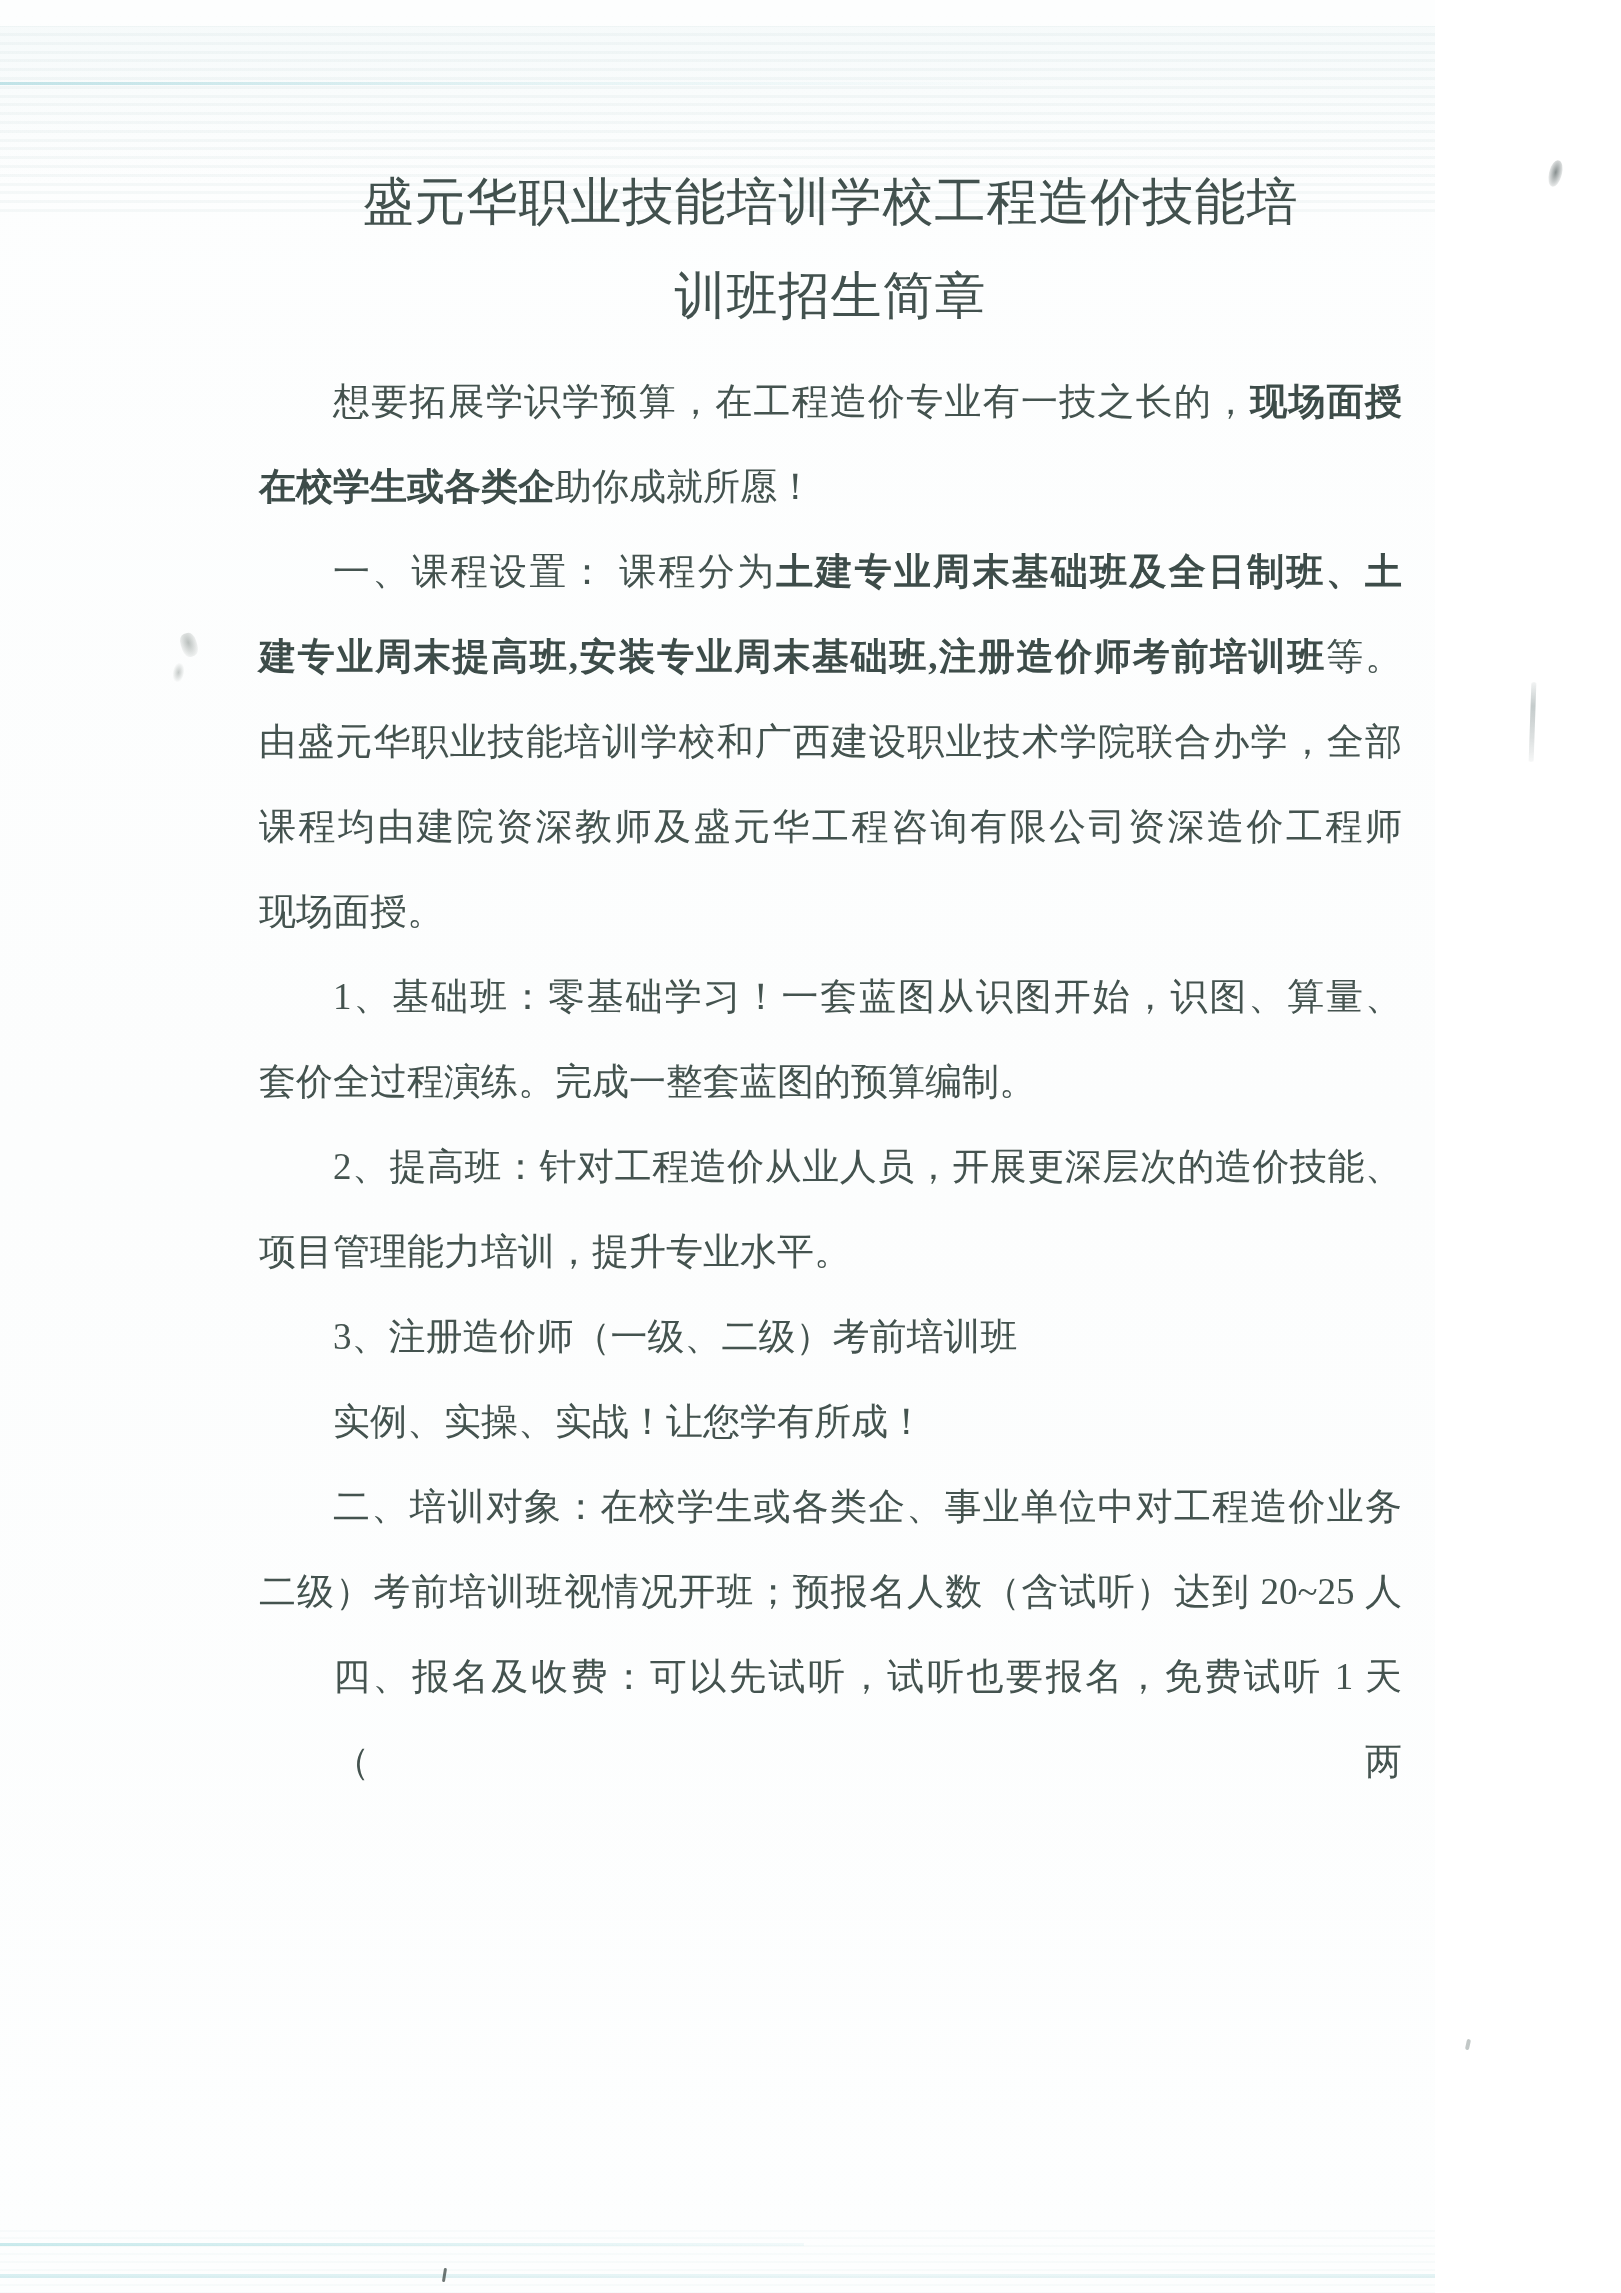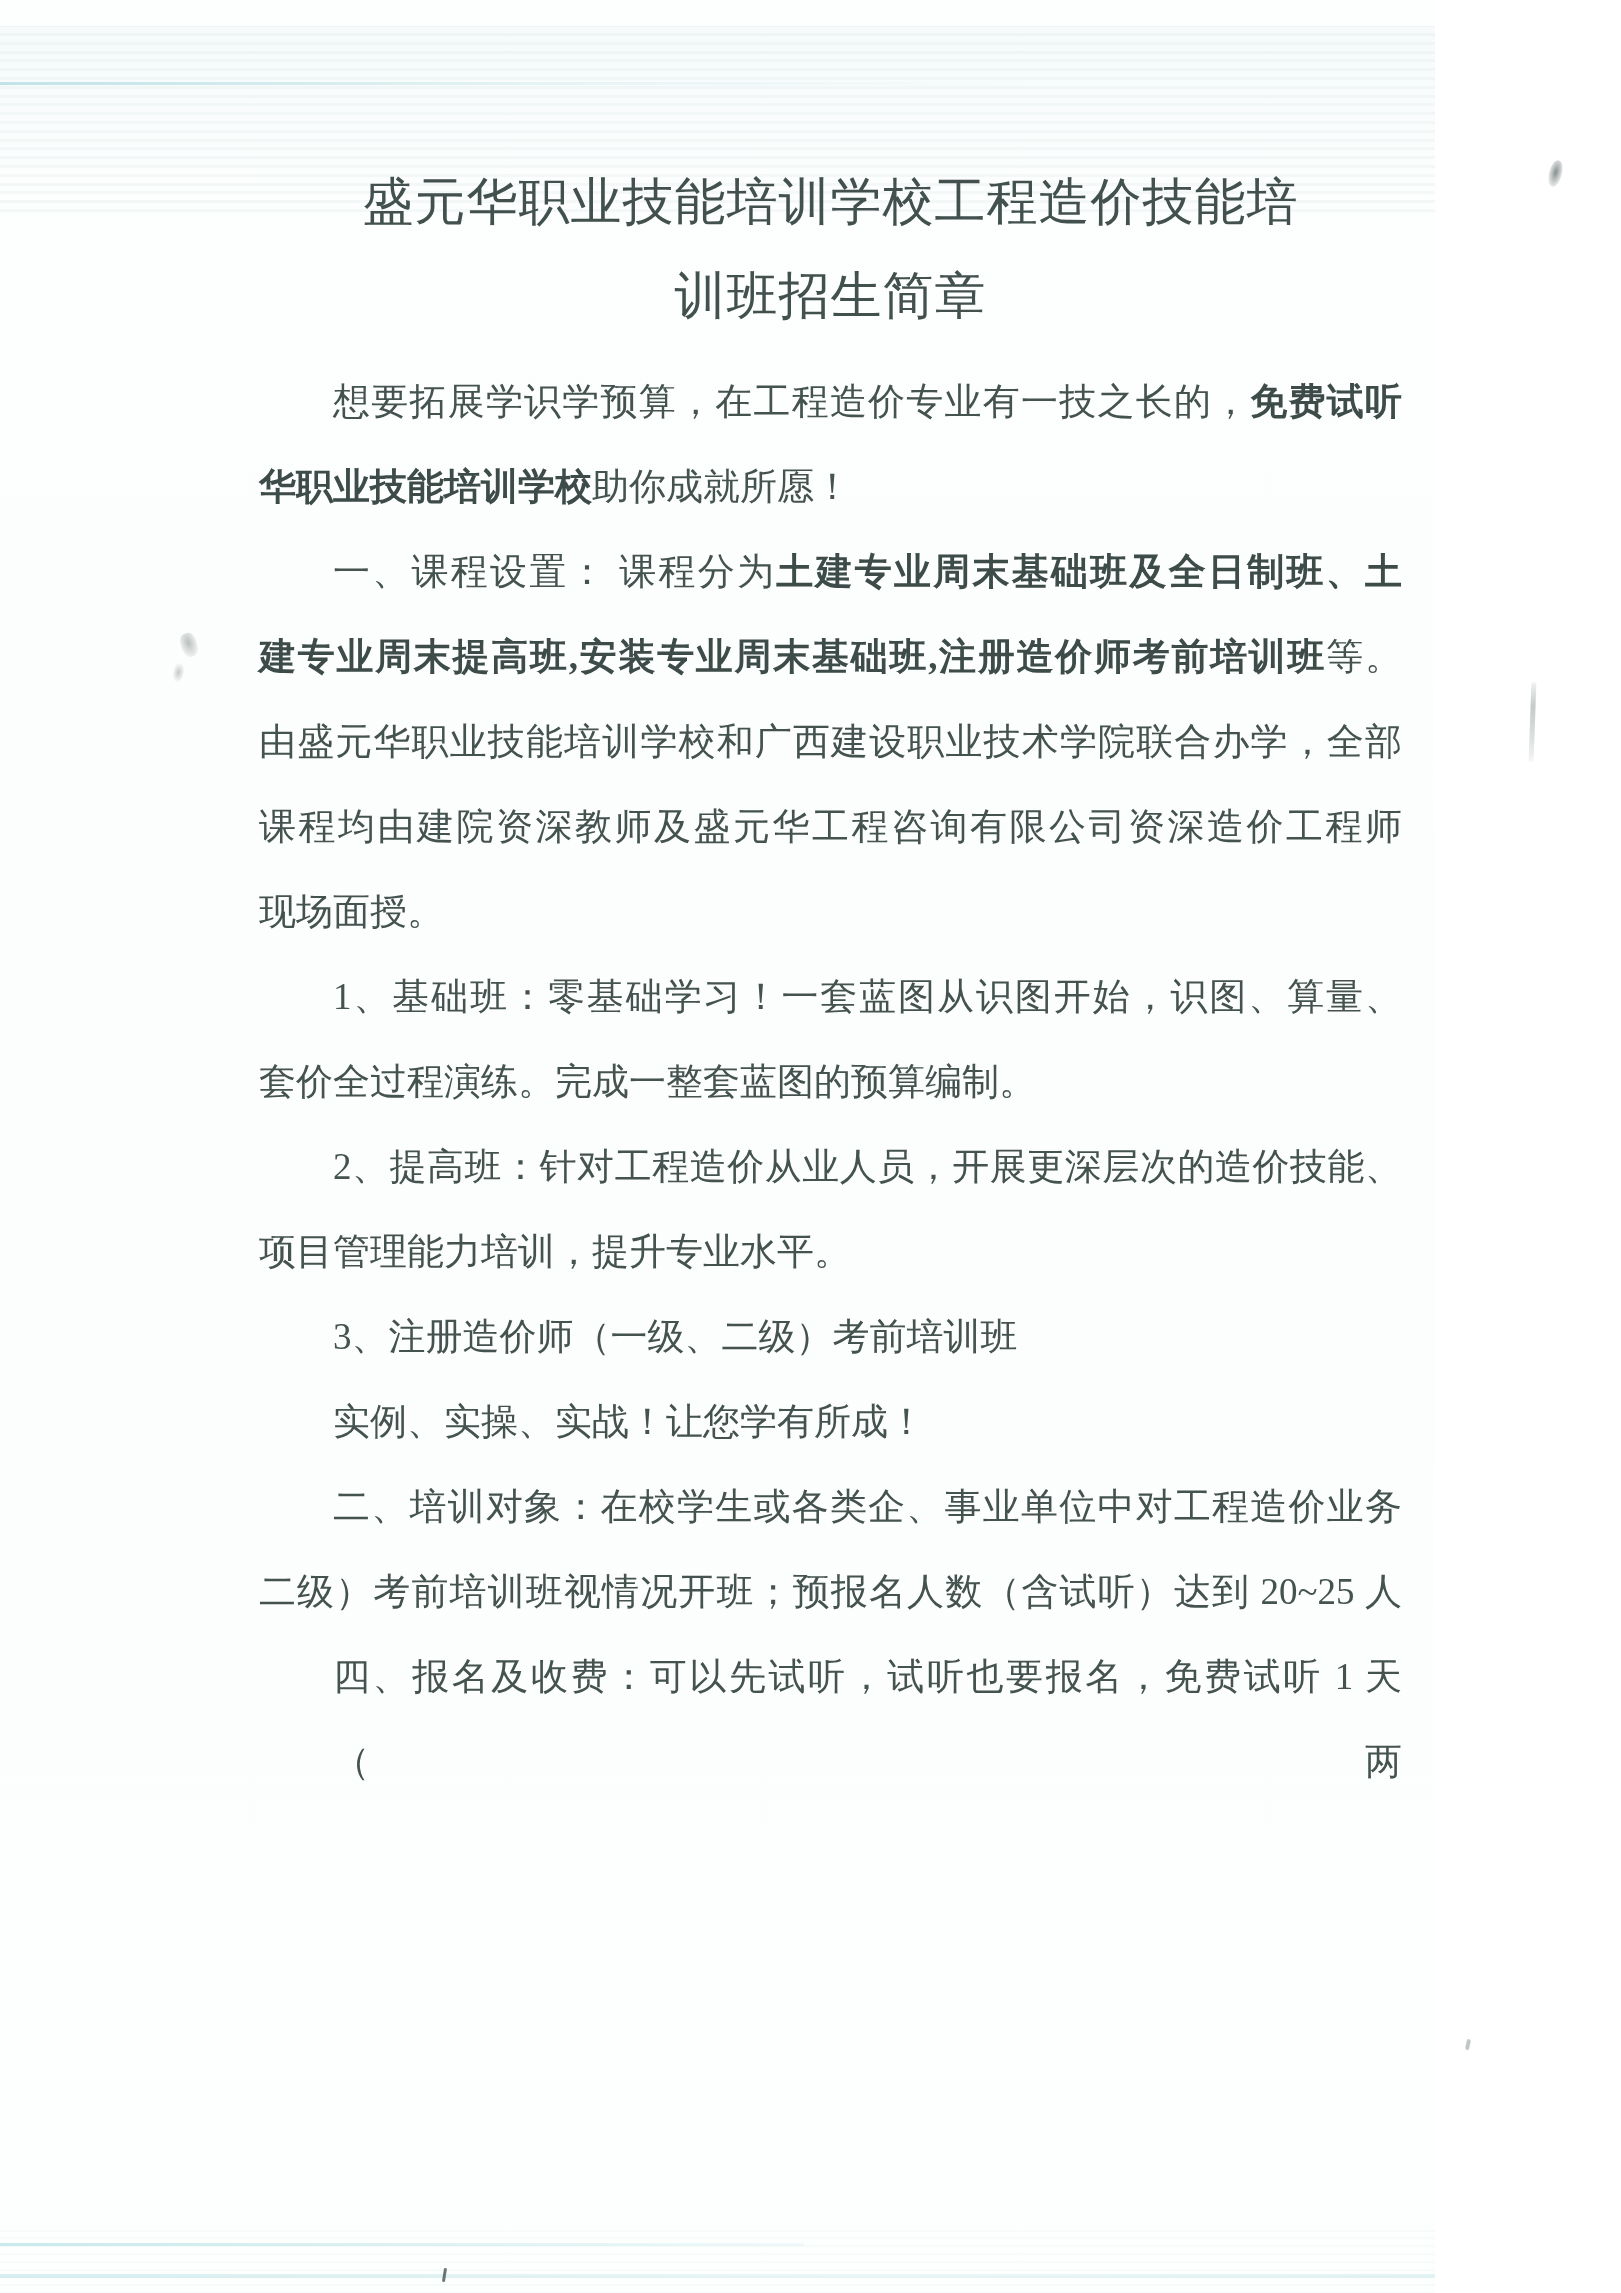--- a/index.html
+++ b/index.html
@@ -94,22 +94,22 @@
   <div class="smudge smudge-6"></div>
 
   <div class="content">
 
     <div class="doc-title">
       <div>盛元华职业技能培训学校工程造价技能培</div>
       <div>训班招生简章</div>
     </div>
 
     <div class="doc-body">
-      <div class="line indent j"><span>想要拓展学识学预算，在工程造价专业有一技之长的，</span><span class="b">免费试听</span></div>
-      <div class="line"><span class="b">华职业技能培训学校</span><span>助你成就所愿！</span></div>
+      <div class="line indent j"><span>想要拓展学识学预算，在工程造价专业有一技之长的，</span><span class="b">现场面授</span></div>
+      <div class="line"><span class="b">在校学生或各类企</span><span>助你成就所愿！</span></div>
       <div class="line indent j"><span>一、课程设置： 课程分为</span><span class="b">土建专业周末基础班及全日制班、土</span></div>
       <div class="line j"><span class="b">建专业周末提高班,安装专业周末基础班,注册造价师考前培训班</span><span>等。</span></div>
       <div class="line j"><span>由盛元华职业技能培训学校和广西建设职业技术学院联合办学，全部</span></div>
       <div class="line j"><span>课程均由建院资深教师及盛元华工程咨询有限公司资深造价工程师</span></div>
       <div class="line"><span>现场面授。</span></div>
       <div class="line indent j"><span>1、基础班：零基础学习！一套蓝图从识图开始，识图、算量、</span></div>
       <div class="line"><span>套价全过程演练。完成一整套蓝图的预算编制。</span></div>
       <div class="line indent j"><span>2、提高班：针对工程造价从业人员，开展更深层次的造价技能、</span></div>
       <div class="line"><span>项目管理能力培训，提升专业水平。</span></div>
       <div class="line indent"><span>3、注册造价师（一级、二级）考前培训班</span></div>

